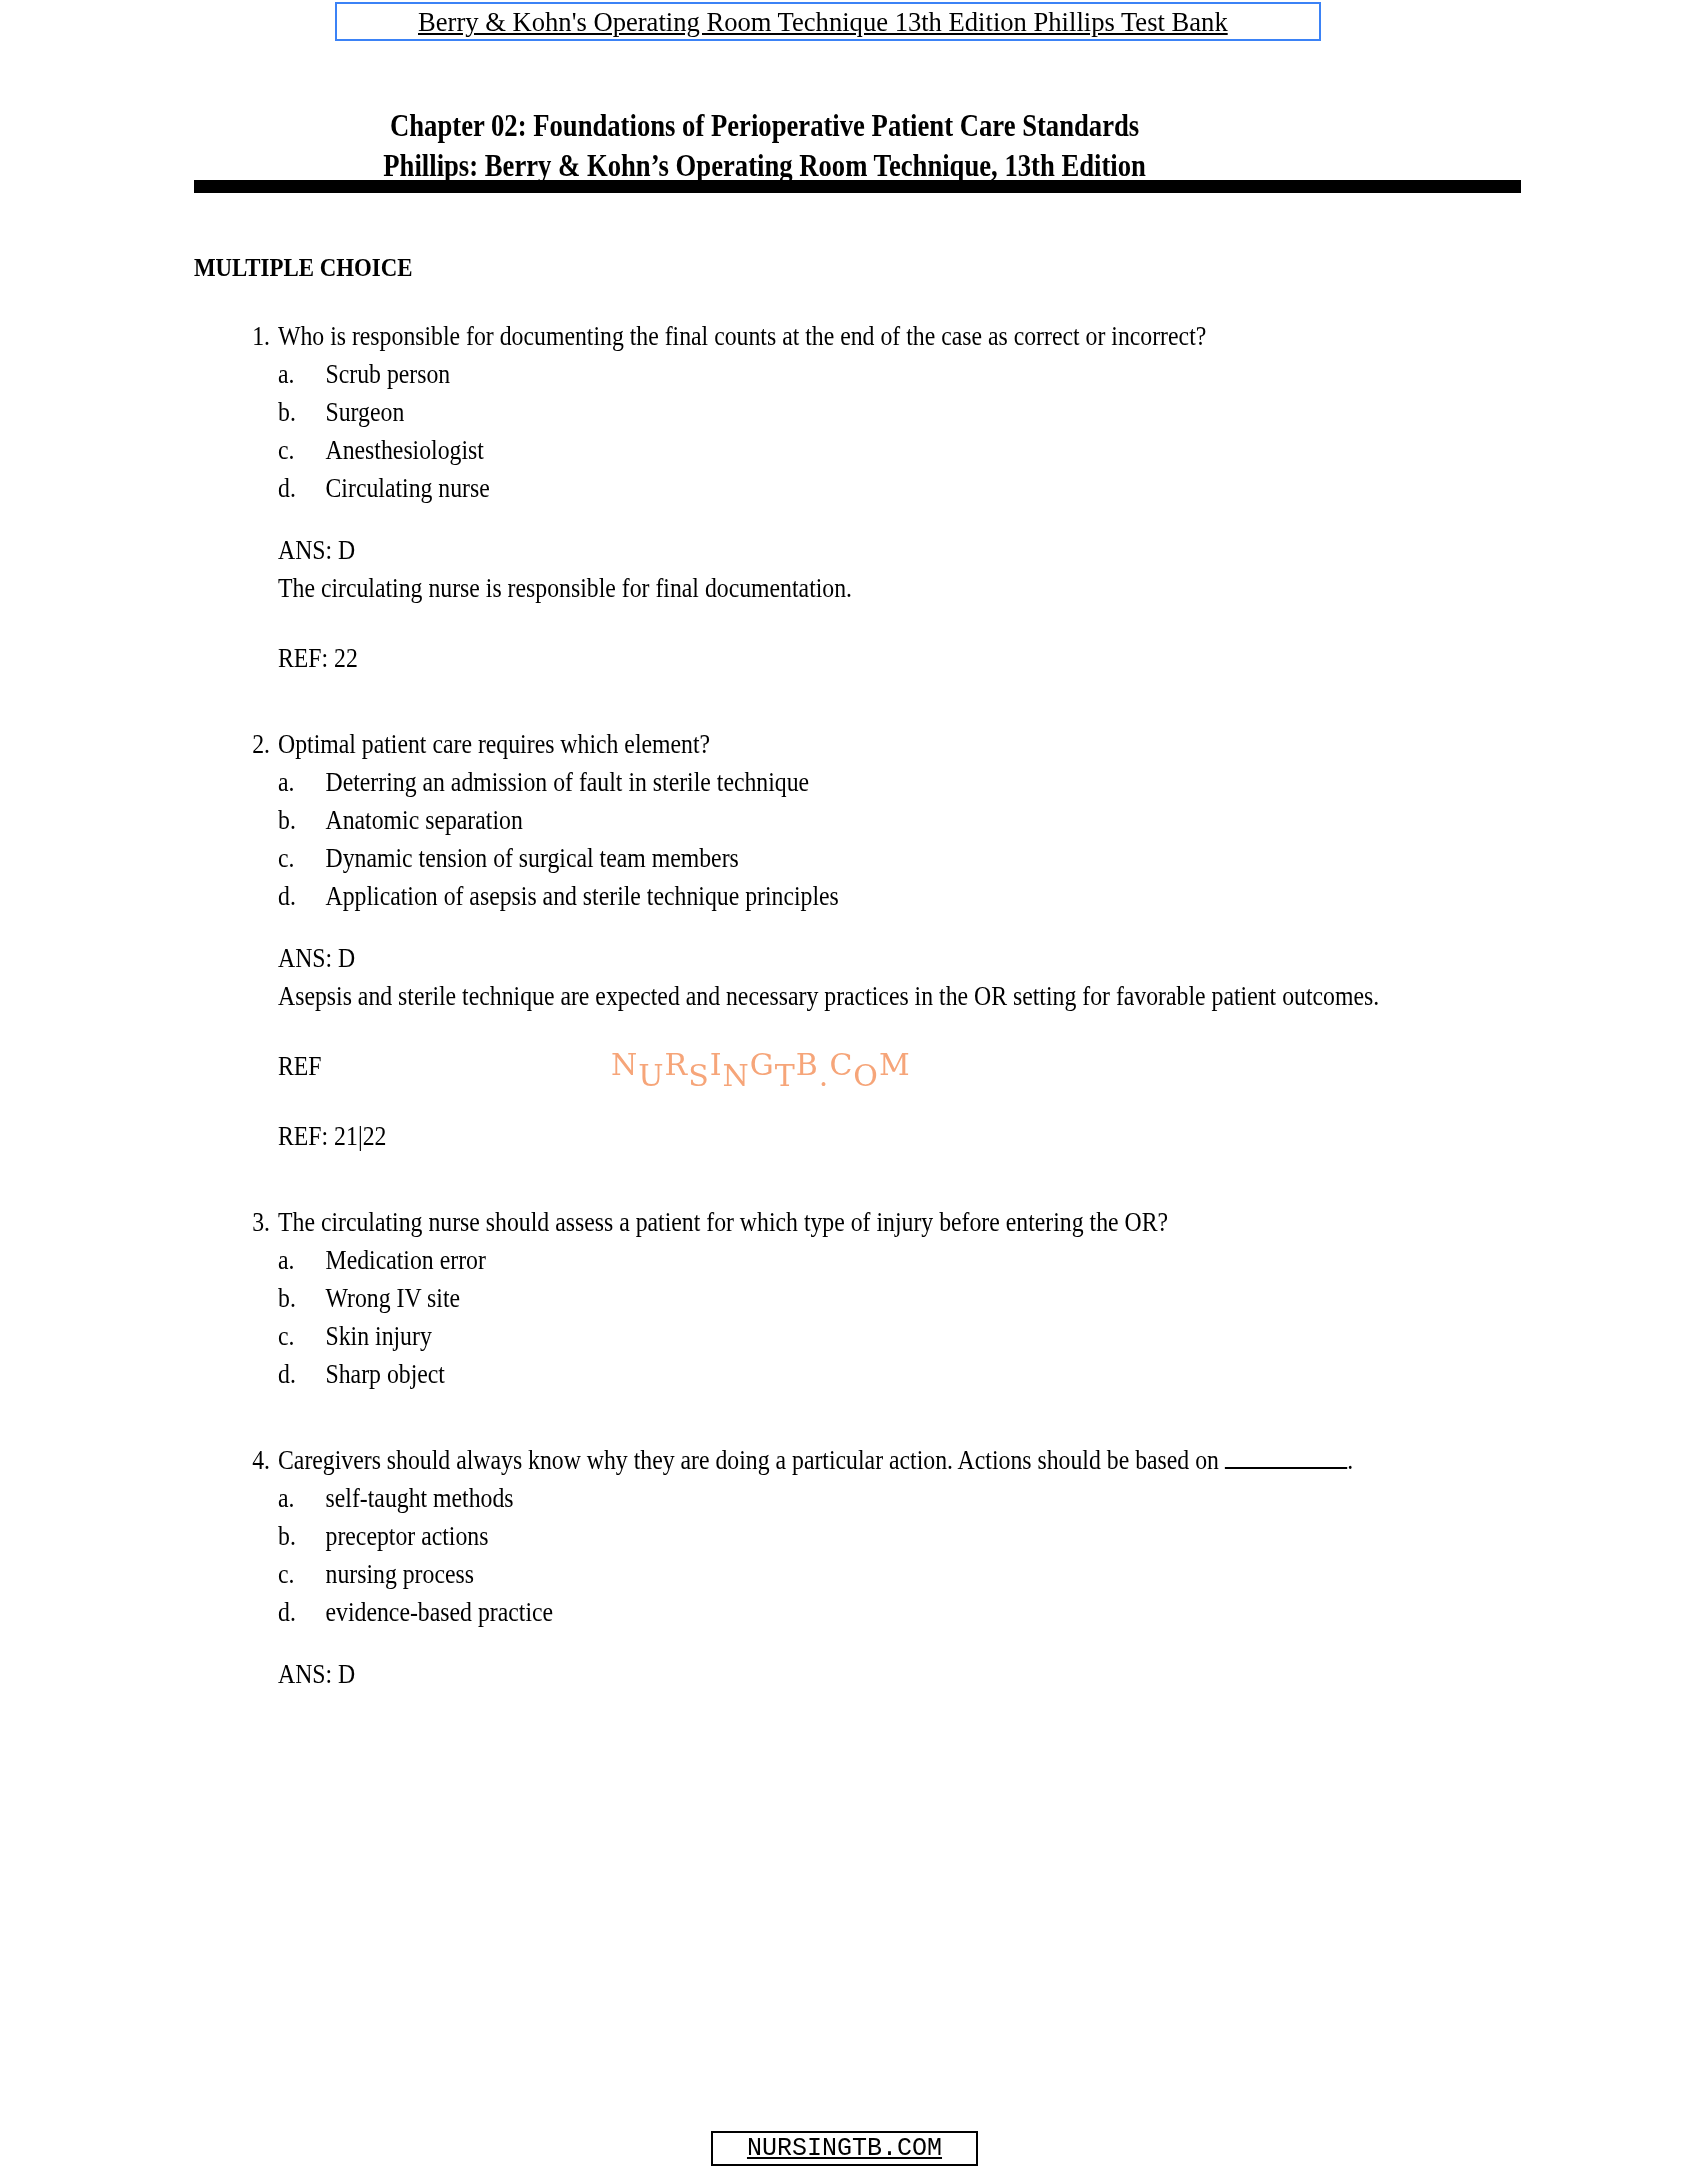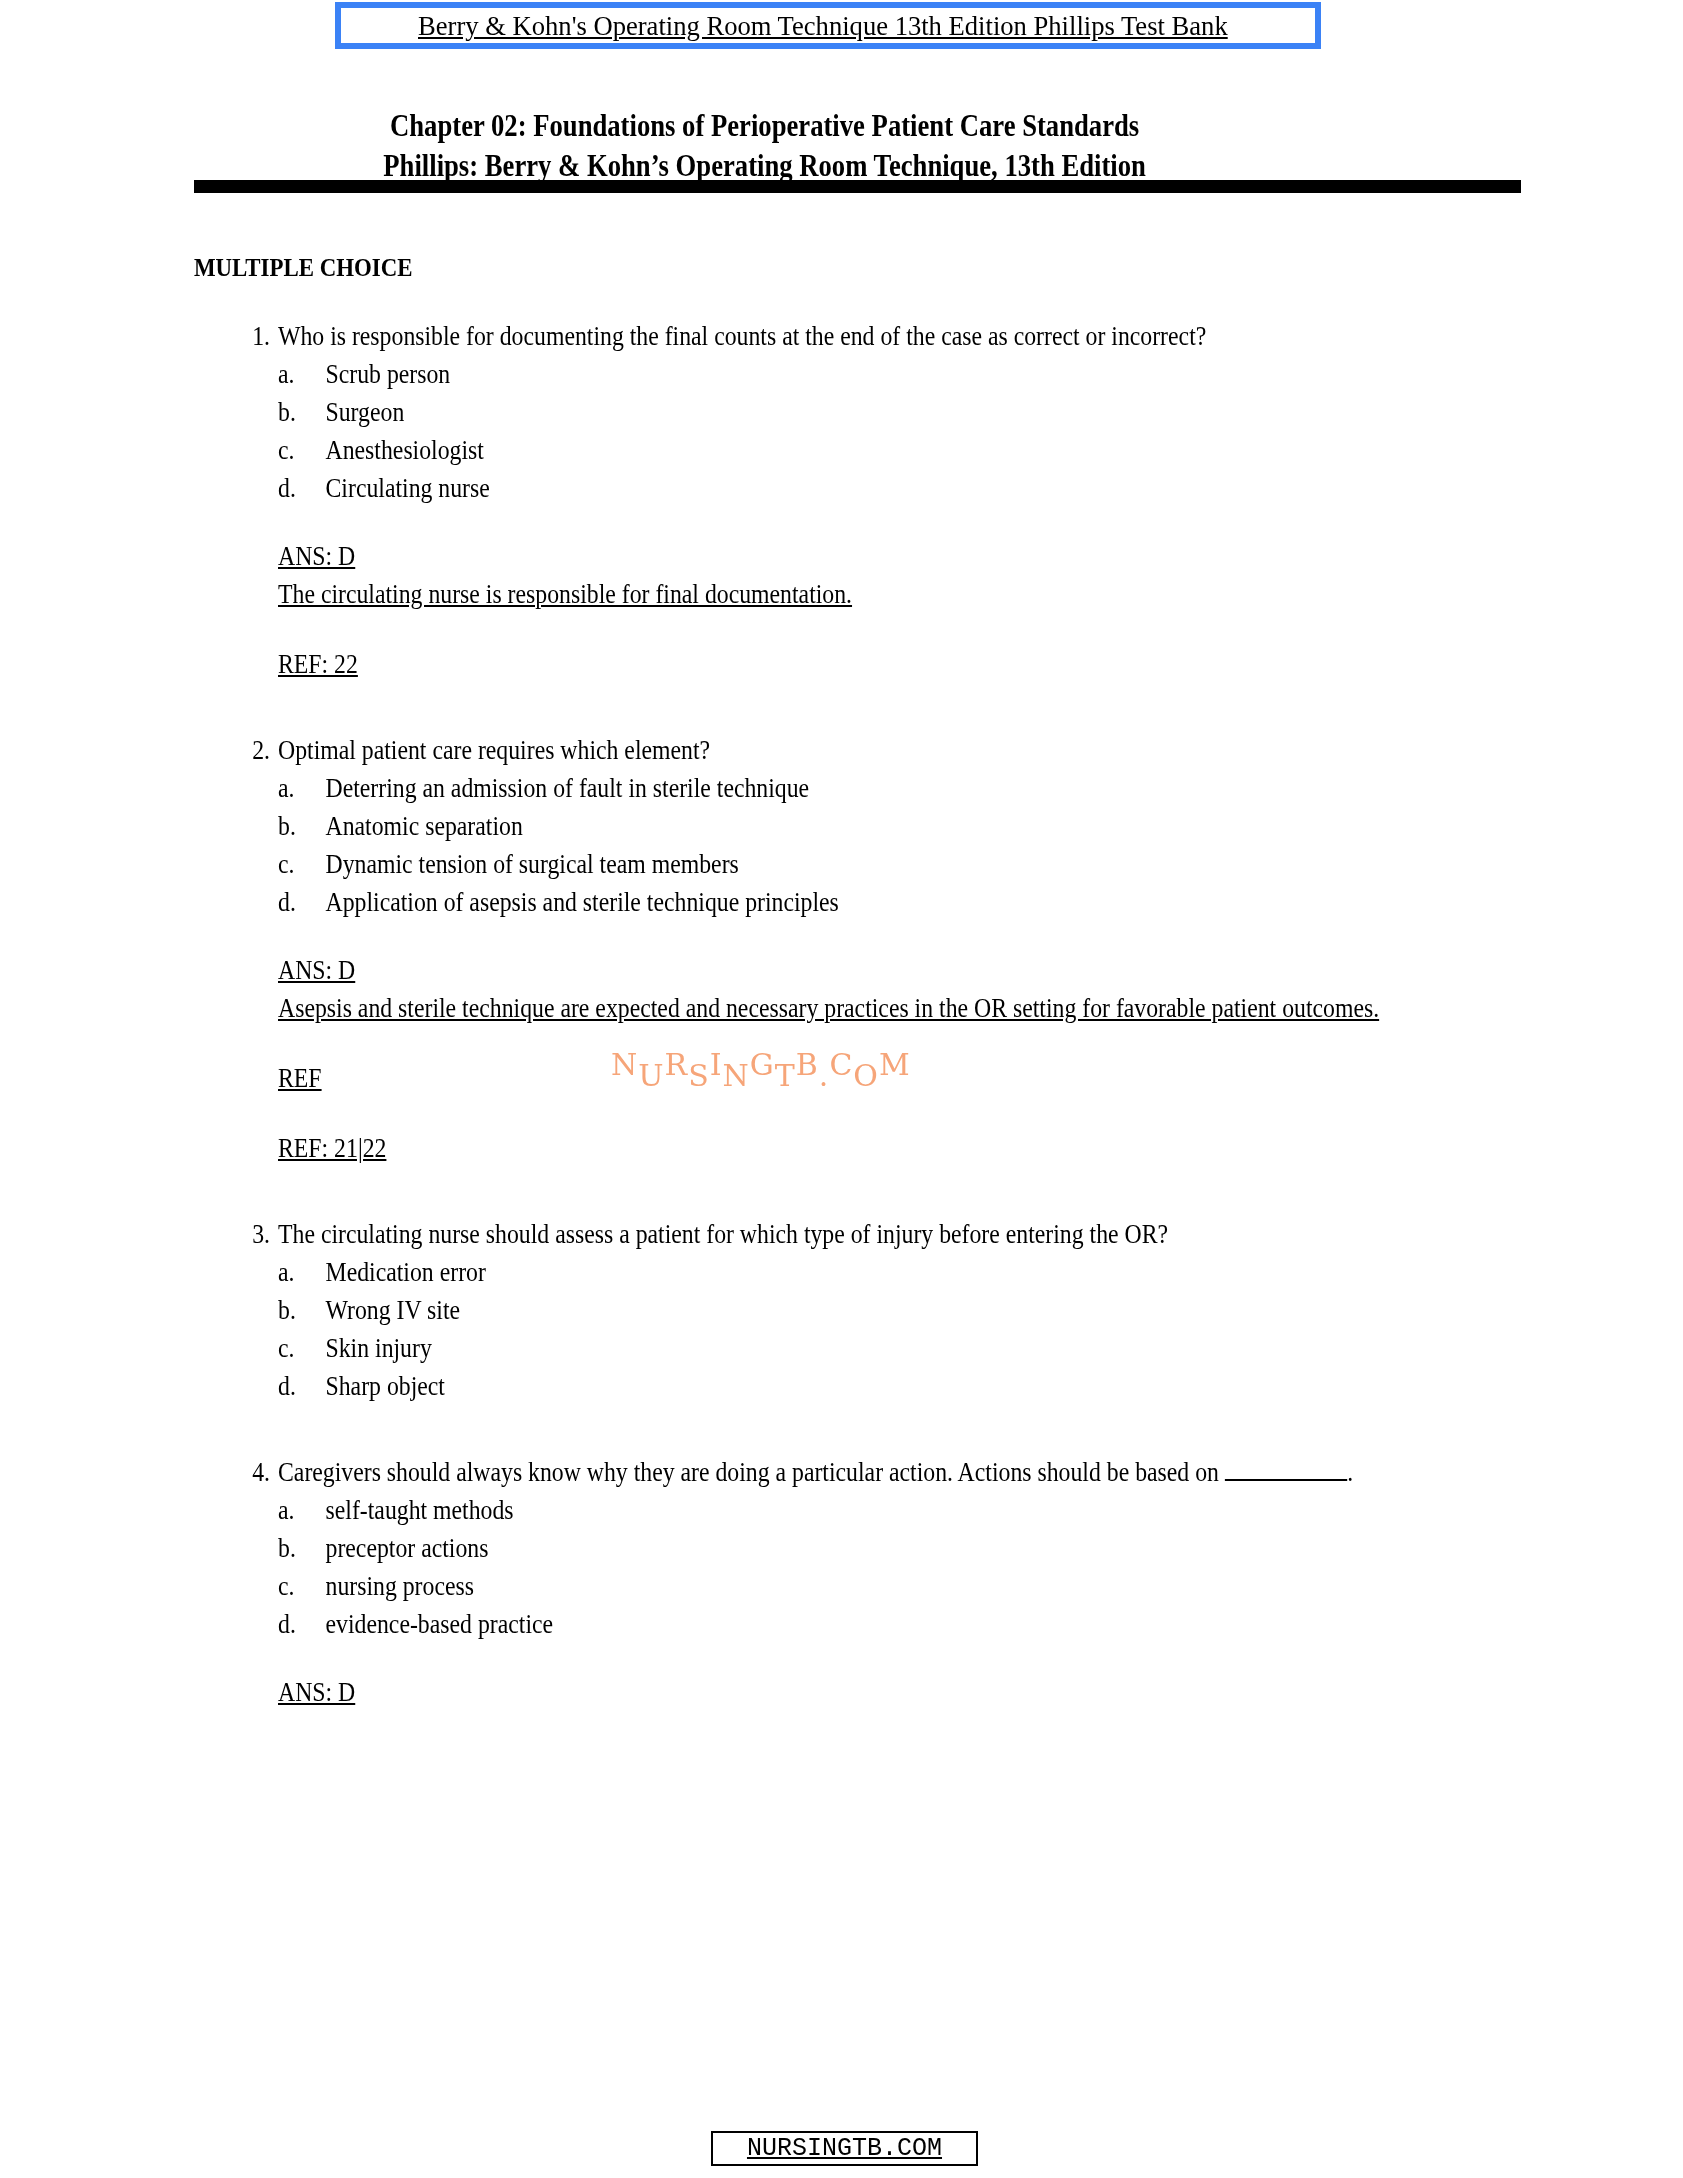--- a/index.html
+++ b/index.html
@@ -16,21 +16,21 @@
     overflow: hidden;
   }
 
   
   .header-stamp {
     position: absolute;
     left: 335px;
     top: 2px;
     width: 986px;
     box-sizing: border-box;
-    border: 6px solid #3b82f6;
+    border: 2px solid #3b82f6;
     padding: 1px 2px 0 4px;
     text-align: center;
     white-space: nowrap;
     overflow: hidden;
   }
   .header-stamp span {
     font-family: "Liberation Serif", "DejaVu Serif", serif;
     font-size: 27px;
     line-height: 34px;
     letter-spacing: 0px;
@@ -126,22 +126,21 @@
   }
   .opt-letter {
     position: absolute;
     left: 0;
     top: 0;
     width: 32px;
     text-align: left;
   }
   .ansblock {
     padding-left: 84px;
-    margin-top: 30px;
-    text-decoration: underline;
+    margin-top: 24px;
   }
   .ansline, .refline, .expl {
     font-size: 27px;
     line-height: 38px;
     transform: scaleX(0.88);
     transform-origin: left top;
     width: 113.6%;
   }
   .refline { margin-top: 32px; }
   .gap-lg { height: 48px; }

